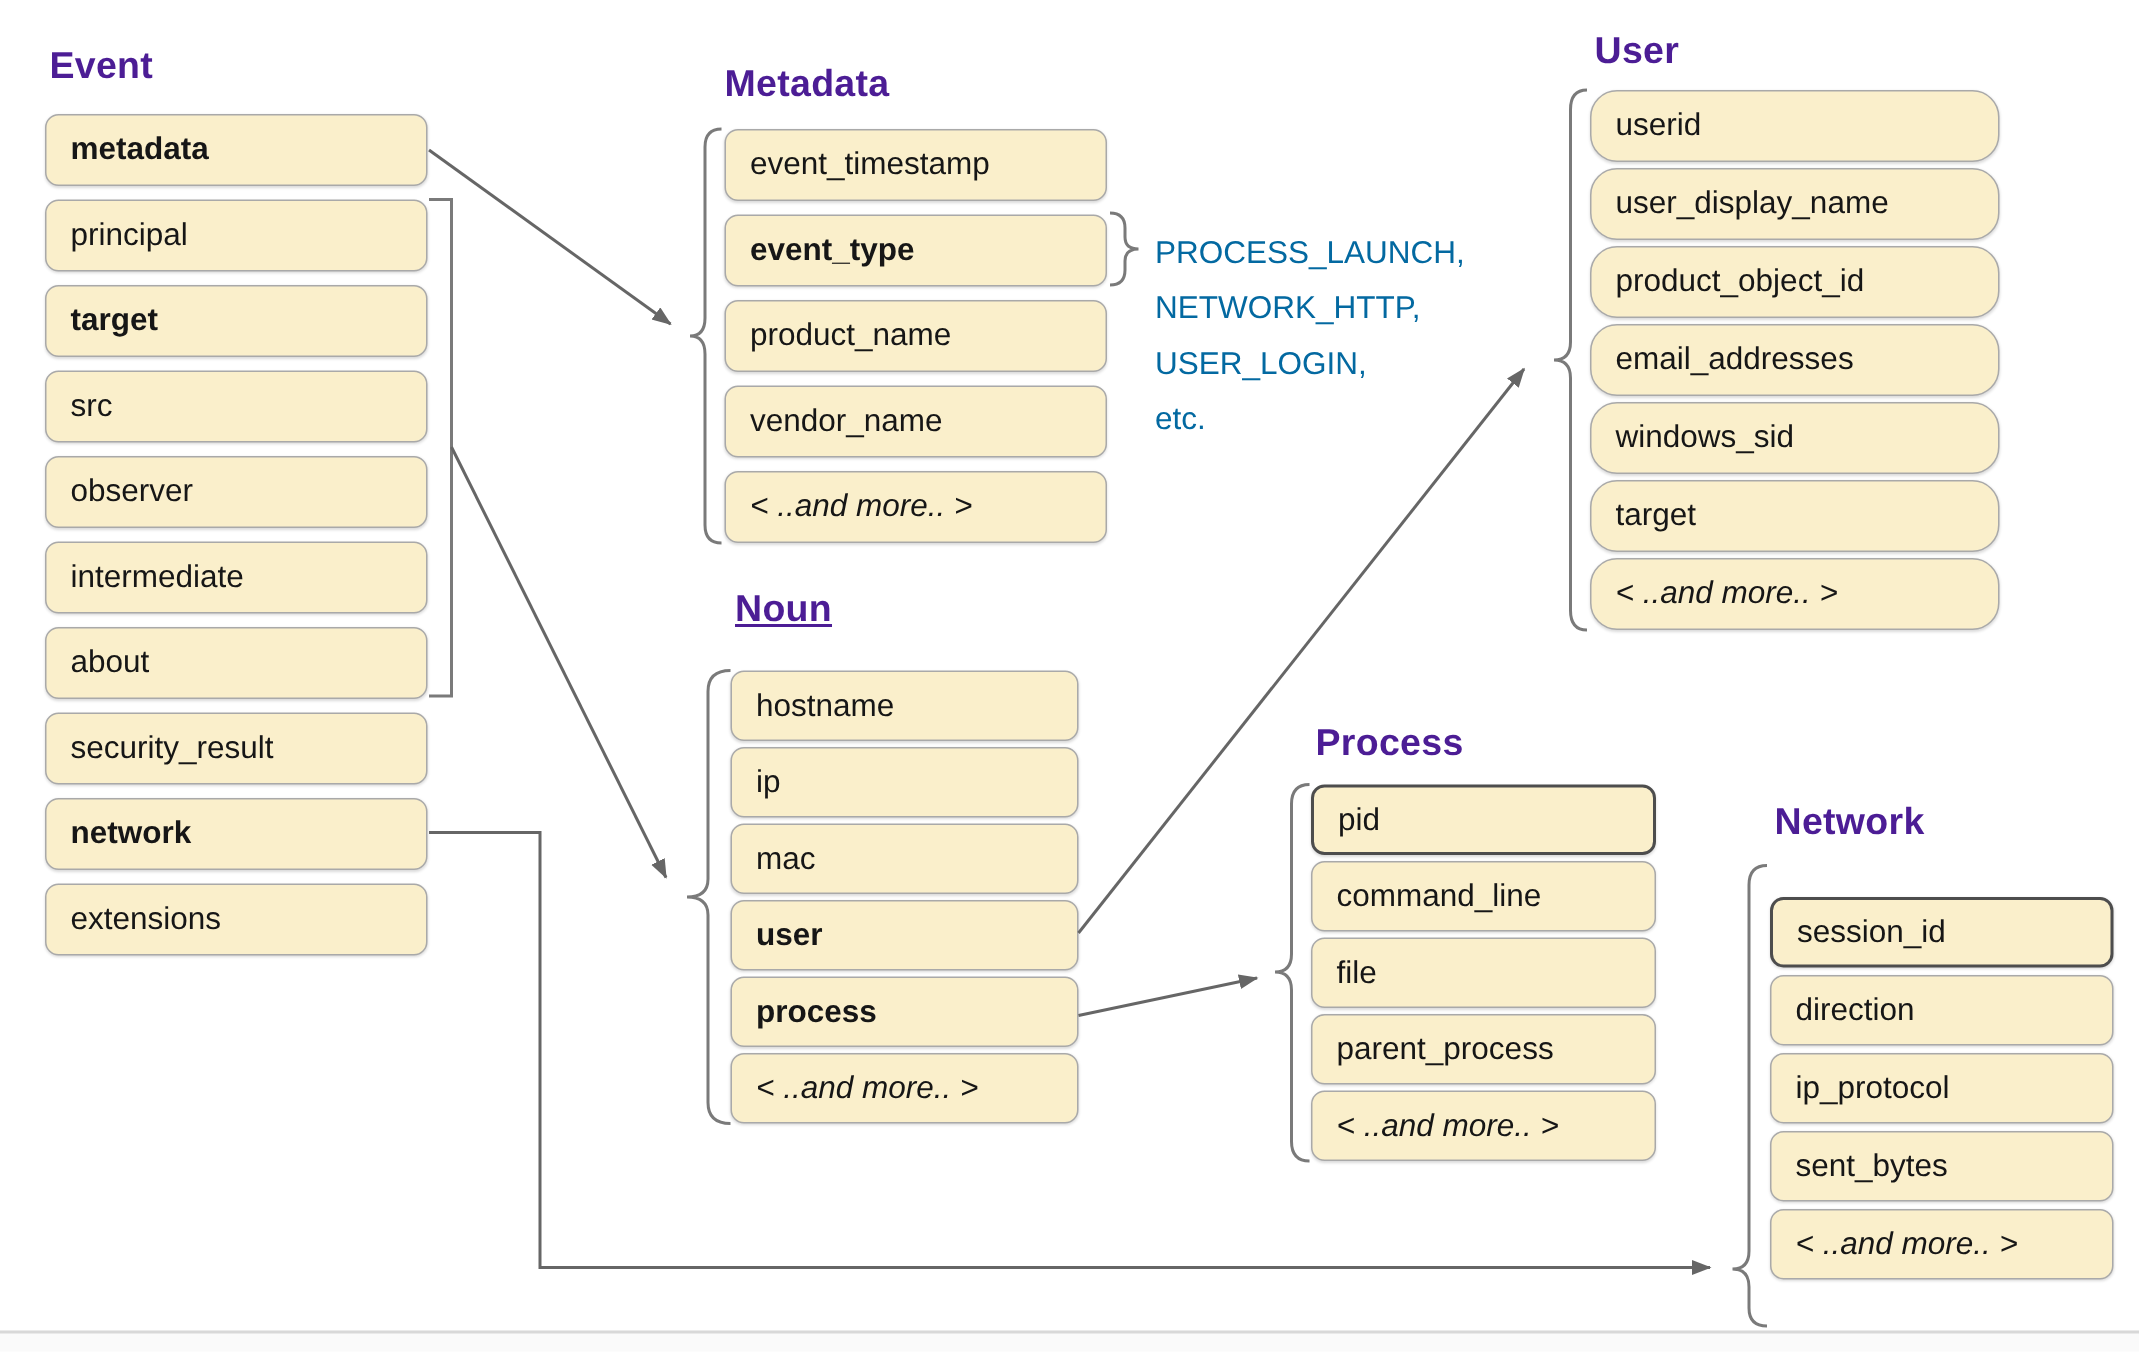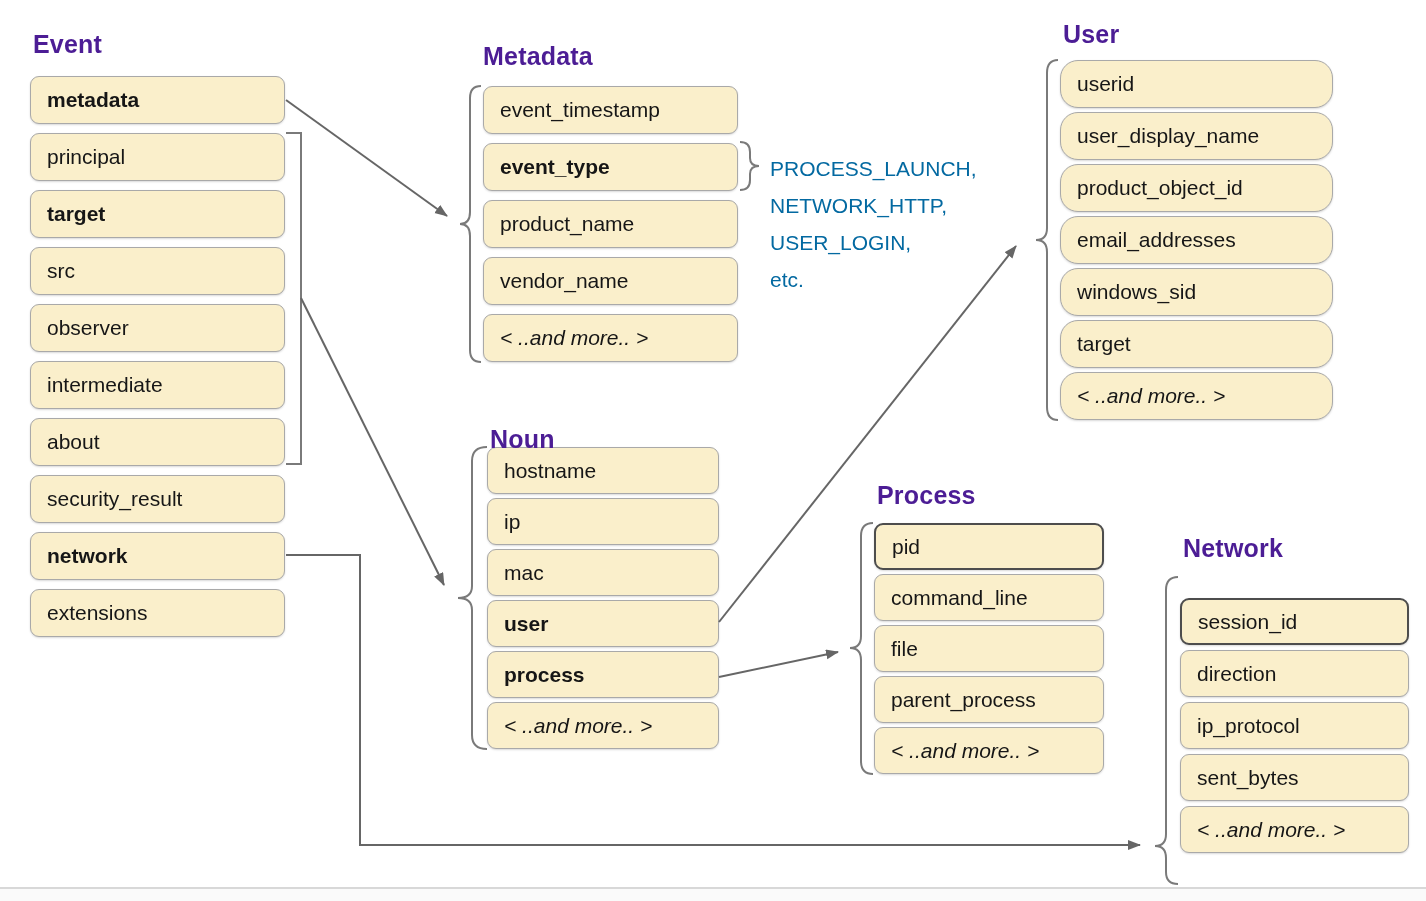--- a/index.html
+++ b/index.html
@@ -38,21 +38,21 @@
   .footer-strip{
     position:absolute;left:0;top:887px;width:1426px;height:14px;
     background:#FAFAFA;border-top:2px solid #D8D8D8;box-sizing:border-box;
   }
 </style>
 </head>
 <body>
 
 <div class="group-title" style="left:33px;top:30px;">Event</div>
 <div class="group-title" style="left:483px;top:42px;">Metadata</div>
-<div class="group-title" style="left:490px;top:425px;">Noun</div>
+<div class="group-title" style="left:490px;top:392px;text-decoration:underline;">Noun</div>
 <div class="group-title" style="left:1063px;top:20px;">User</div>
 <div class="group-title" style="left:877px;top:481px;">Process</div>
 <div class="group-title" style="left:1183px;top:534px;">Network</div>
 
 <div class="box-col col-event" style="left:30px;top:76px;width:255px;">
   <div class="fbox bold">metadata</div>
   <div class="fbox">principal</div>
   <div class="fbox bold">target</div>
   <div class="fbox">src</div>
   <div class="fbox">observer</div>

